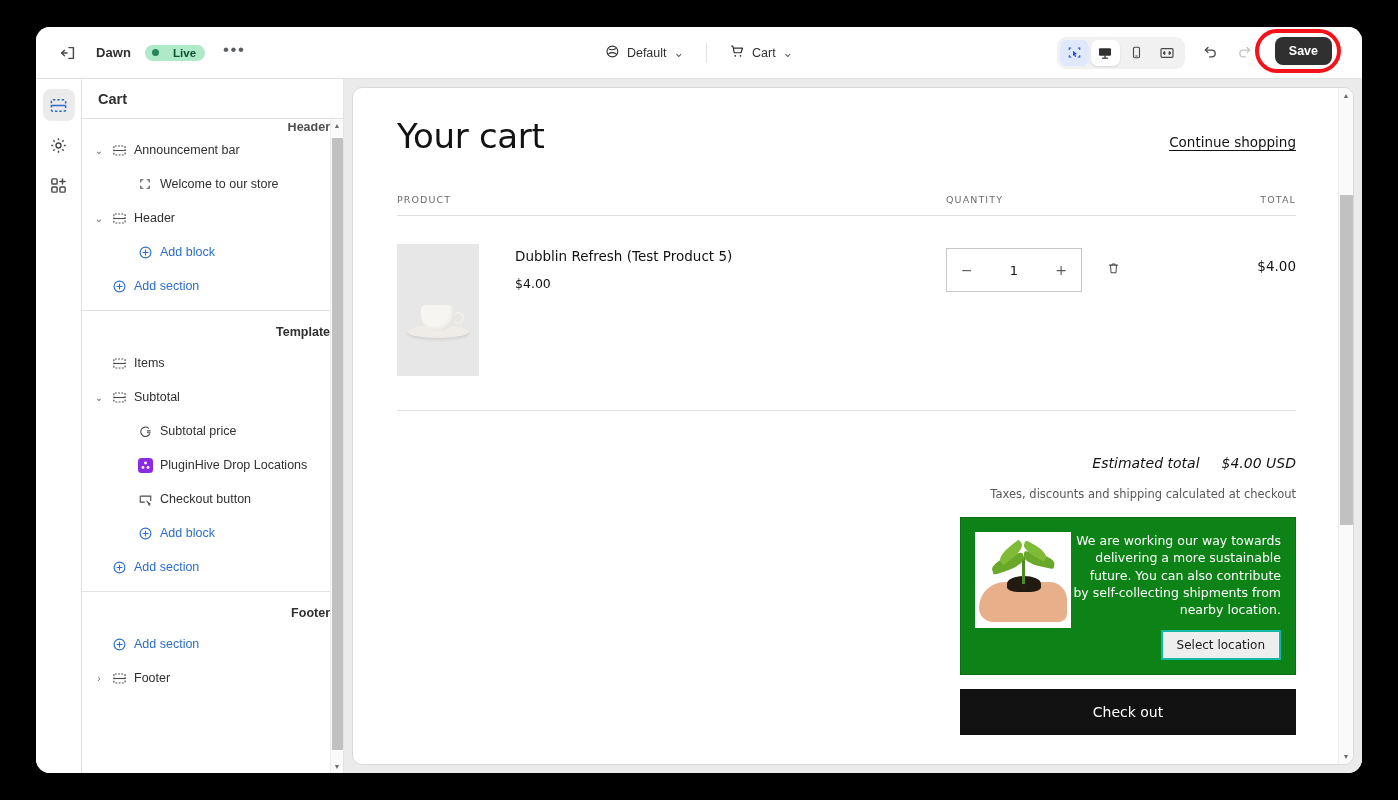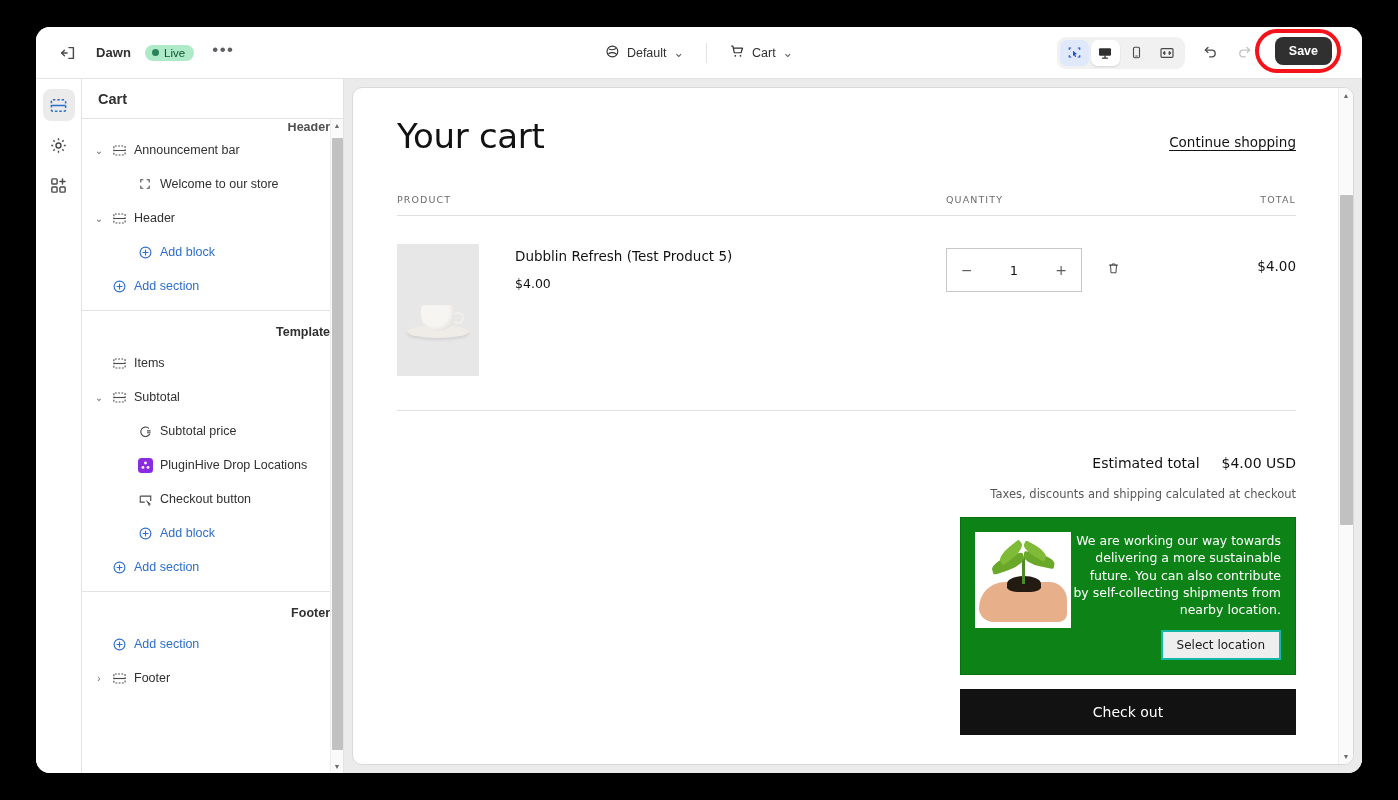--- a/index.html
+++ b/index.html
@@ -41,22 +41,22 @@
   .theme-name {
     font-size: 13px; color: #303030; font-weight: 600;
     letter-spacing: .1px;
   }
   .live-badge {
     background: #aee9c8;
     color: #0c5132;
     font-size: 11.5px;
     border-radius: 9px;
     padding: 2px 9px 2px 7px;
-    display: flex; align-items: center; gap: 5px;
-    font-weight: 400;
+    display: flex; align-items: center; gap: 14px;
+    font-weight: 700;
   }
   .live-dot { width: 7px; height: 7px; border-radius: 50%; background: #29845a; }
   .dots-btn {
     color: #5c5f62; font-size: 17px; letter-spacing: 1.5px;
     padding: 0 4px 8px 4px; line-height: 10px; height: 20px;
     display:flex; align-items:flex-end;
   }
 
   .tb-center {
     position: absolute;
@@ -303,21 +303,21 @@
   .trash { margin-left: 24px; color: #333; }
   .total-cell { width: 120px; text-align: right; font-size: 13.5px; padding-top: 14px; }
 
   .bottom-rule { border-top: 1px solid #e0e0e0; margin-top: 34px; }
 
   .totals {
     margin-top: 44px;
     text-align: right;
   }
   .est-line {
-    display: flex; align-items: flex-end; justify-content: flex-end; gap: 22px;
+    display: flex; align-items: flex-end; justify-content: flex-end; gap: 22px; font-style: italic;
   }
   .est-label { font-size: 14px; color: #121212; }
   .est-value { font-size: 14px; color: #121212; }
   .tax-note { font-size: 11.5px; color: #585858; margin-top: 16px; }
 
   .green-banner {
     margin-top: 16px; margin-left: auto;
     width: 336px;
     background: #0d8217;
     border: 1px solid #0a6e13;

